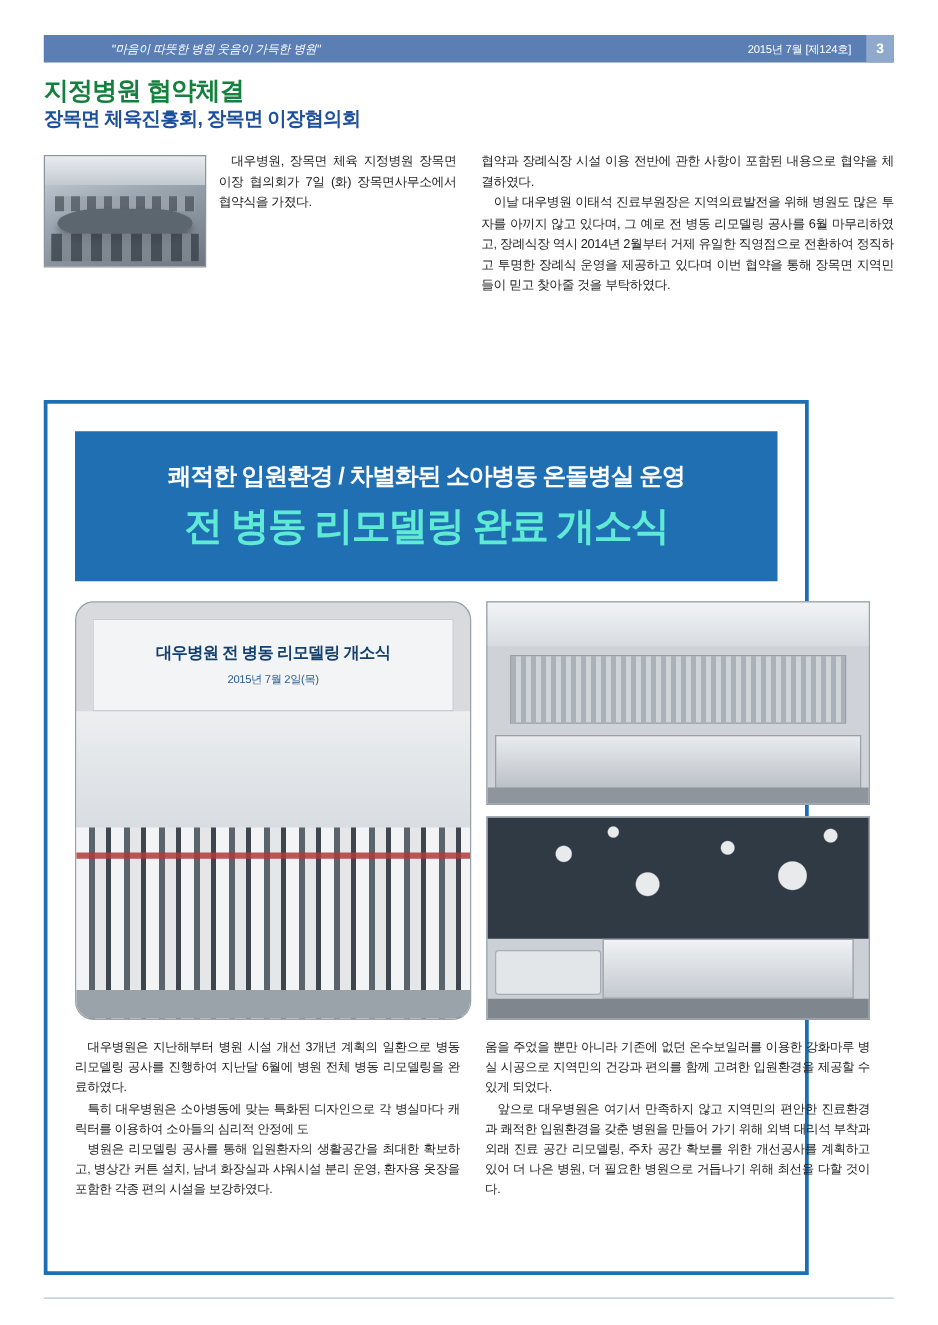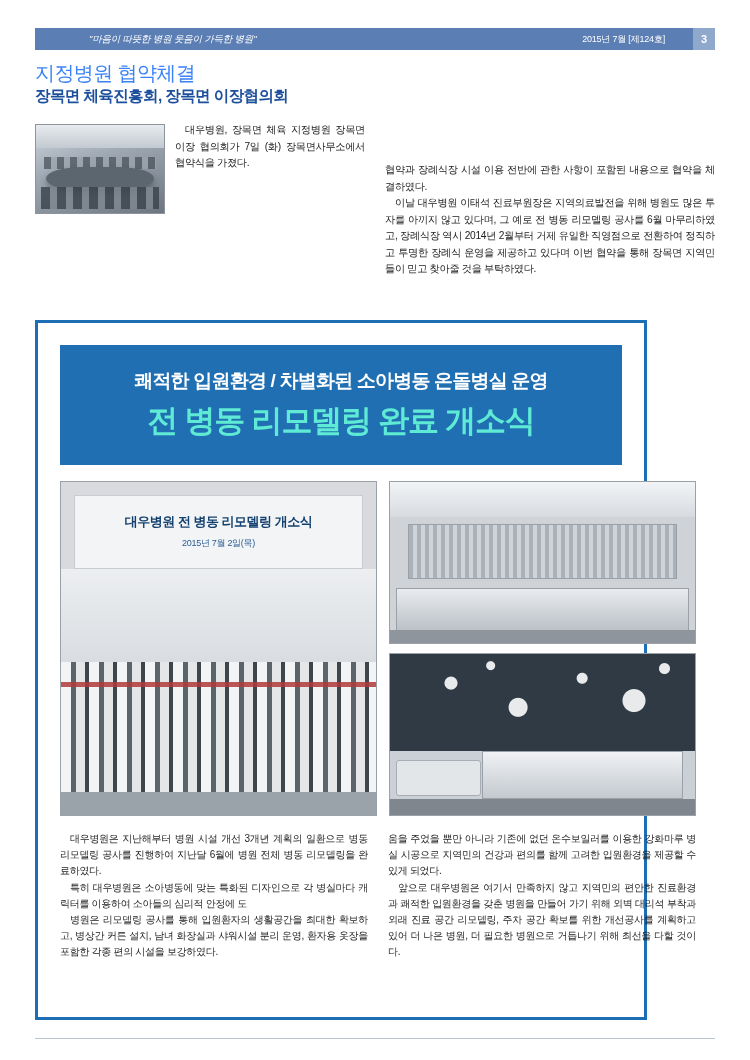--- a/index.html
+++ b/index.html
@@ -30,44 +30,44 @@
     color: #ffffff;
     font-size: 9.5px;
     font-style: italic;
     letter-spacing: -0.2px;
   }
   .header-issue {
     margin-left: auto;
     color: #ffffff;
     font-size: 9px;
     letter-spacing: -0.2px;
-    padding-right: 28px;
+    padding-right: 12px;
   }
   .header-pagenum {
     flex: 0 0 auto;
     width: 22px; height: 22px;
     background: #8fa9cd;
     color: #ffffff;
     font-size: 11px;
     font-weight: bold;
     display: flex;
     align-items: center;
     justify-content: center;
   }
 
   
   .article-top {
     position: absolute;
     left: 35px; top: 62px;
     width: 680px;
   }
   .headline-main {
-    color: #3b82f6;
+    color: #15803d;
     font-size: 20px;
-    font-weight: normal;
+    font-weight: bold;
     letter-spacing: -0.6px;
     margin: 0 0 2px 0;
     line-height: 1.15;
   }
   .headline-sub {
     color: #1c4f9c;
     font-size: 15.5px;
     font-weight: bold;
     letter-spacing: -0.6px;
     margin: 0;
@@ -84,21 +84,21 @@
     position: absolute;
     top: 0;
     width: 330px;
     font-size: 10.2px;
     line-height: 1.62;
     letter-spacing: -0.3px;
     text-align: justify;
     color: #222;
   }
   .col-left { left: 0; }
-  .col-right { left: 350px; margin-top: 40px; }
+  .col-right { left: 350px; }
 
   .photo-meeting {
     float: left;
     width: 130px; height: 90px;
     margin: 2px 10px 4px 0;
     background: linear-gradient(160deg,#cfd6dd 0%, #9fa9b4 40%, #6d7680 100%);
     border: 1px solid #8c949d;
     position: relative;
     overflow: hidden;
   }
@@ -159,21 +159,21 @@
     position: absolute;
     left: 22px; top: 158px;
     width: 636px; height: 335px;
   }
   .photo {
     position: absolute;
     background: #b9bfc6;
     border: 1px solid #9aa1a8;
     overflow: hidden;
   }
-  .photo-ceremony { left: 0; top: 0; width: 317px; height: 335px; background:#d8dade; }
+  .photo-ceremony { left: 0; top: 0; width: 317px; height: 335px; background:#d8dade;border-radius:15px; }
   .photo-nurse    { left: 329px; top: 0; width: 307px; height: 163px; background:#cfd3d8; }
   .photo-ward     { left: 329px; top: 172px; width: 307px; height: 163px; background:#cbd0d6; }
 
   
   .cer-banner {
     position:absolute; left:4%; top:4%; width:92%; height:22%;
     background:#f2f4f6; border:1px solid #c7ccd2;
     display:flex; flex-direction:column; align-items:center; justify-content:center;
   }
   .cer-banner .cb-title {

